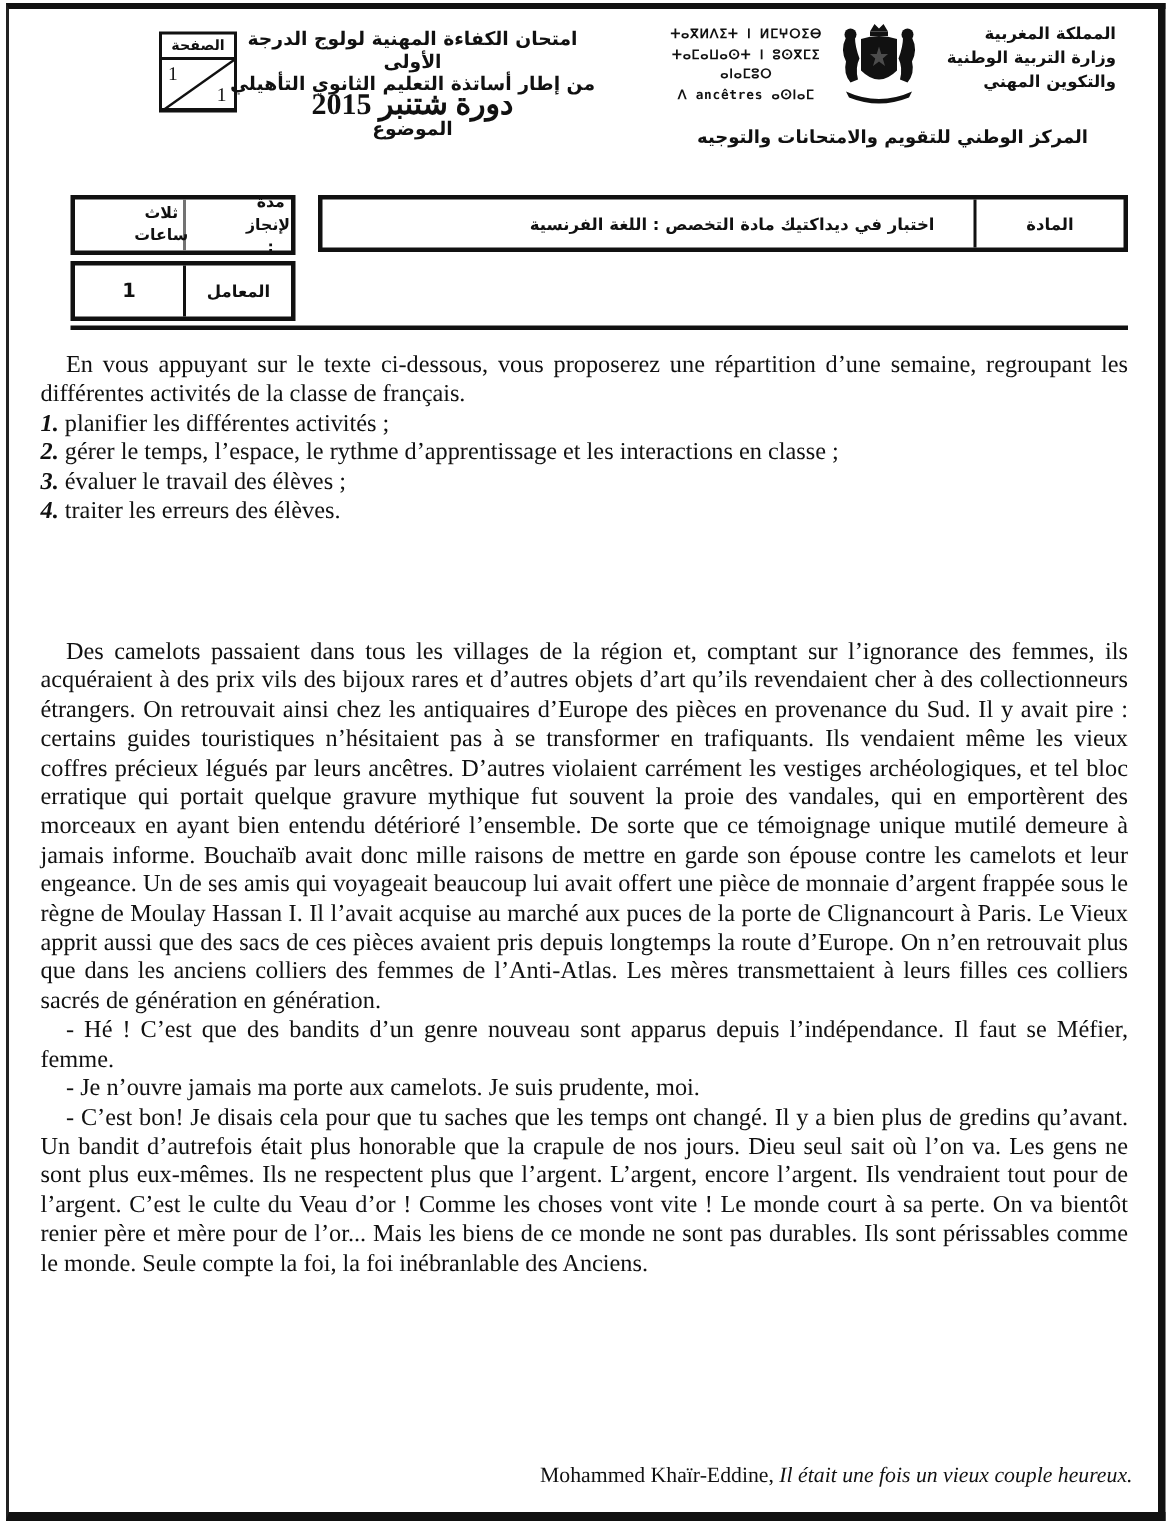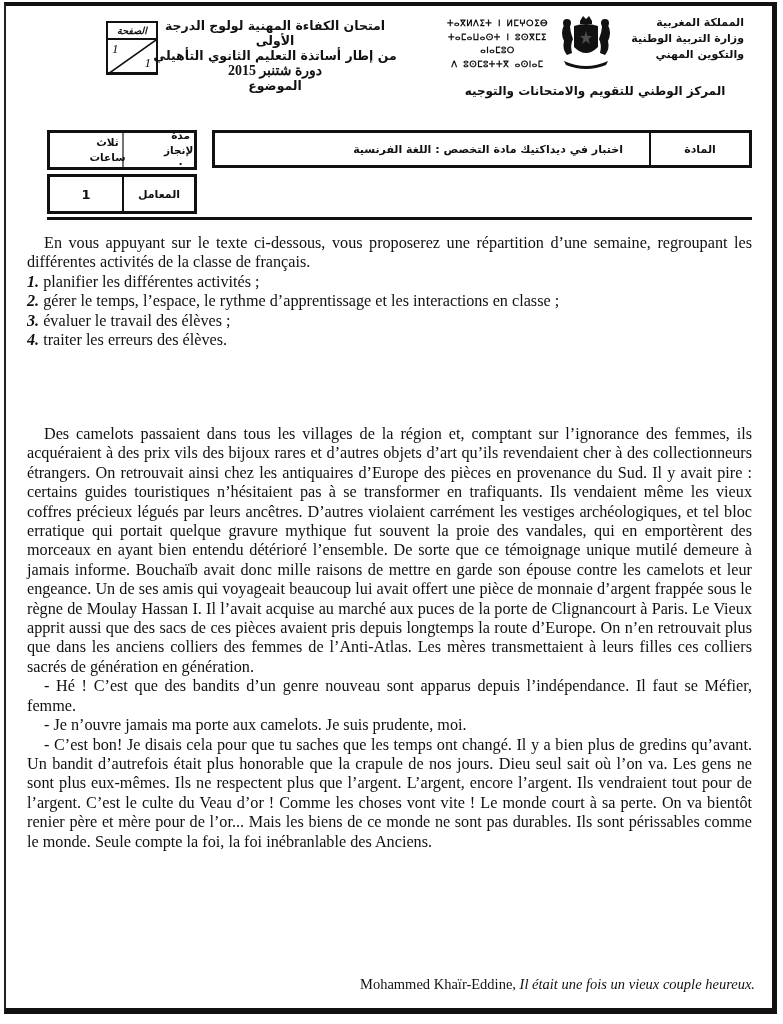--- a/index.html
+++ b/index.html
@@ -4,23 +4,23 @@
 <style>
   html, body { margin: 0; padding: 0; background: #ffffff; }
   body { width: 783px; height: 1024px; position: relative; overflow: hidden;
          font-family: "Liberation Serif", serif; color: #111; }
   .page-frame { position: absolute; left: 4px; top: 2px; width: 773px; height: 1012px;
                 border-top: 4px solid #111; border-left: 2px solid #222;
                 border-right: 5px solid #111; border-bottom: 6px solid #111; box-sizing: border-box; }
   .hdr-title { position: absolute; left: 150px; top: 18px; width: 250px; text-align: center;
                font-family: "DejaVu Sans", sans-serif; font-weight: bold; font-size: 12.5px;
                line-height: 15px; direction: rtl; }
-  .hdr-title .year { font-family: "Liberation Serif", serif; font-size: 14px; }
+  .hdr-title .year { font-family: "Liberation Serif", serif; font-size: 20px; }
   .page-box { position: absolute; left: 106px; top: 21px; width: 52px; height: 54px;
-              border: 2px solid #111; border-right-width: 2px; border-bottom-width: 3px; box-sizing: border-box; font-style: italic; }
+              border: 2px solid #111; border-right-width: 2px; border-bottom-width: 3px; box-sizing: border-box; }
   .page-box .lbl { height: 15px; border-bottom: 2px solid #111; text-align: center;
                    font-family: "DejaVu Sans", sans-serif; font-weight: bold; font-size: 9.5px; line-height: 15px; }
   .page-box svg { position: absolute; left: 0; top: 17px; }
   .page-box .n1 { position: absolute; left: 4px; top: 18px; font-size: 13px; }
   .page-box .n2 { position: absolute; right: 5px; bottom: 1px; font-size: 13px; }
 
   .ministry-ar { position: absolute; left: 614px; top: 15px; width: 130px; text-align: right;
                  font-family: "DejaVu Sans", sans-serif; font-weight: bold; font-size: 11px; line-height: 16px; direction: rtl; }
   .ministry-tf { position: absolute; left: 440px; top: 17px; width: 115px; text-align: center;
                  font-family: "DejaVu Sans Mono", monospace; font-weight: bold; font-size: 8.5px; line-height: 13.5px; letter-spacing: 0.5px; }
@@ -69,21 +69,21 @@
   <svg width="48" height="34">
     <line x1="0" y1="34" x2="48" y2="0" stroke="#111" stroke-width="1.6"></line>
   </svg>
   <span class="n1">1</span>
   <span class="n2">1</span>
 </div>
 
 <div class="ministry-tf">
   <div>ⵜⴰⴳⵍⴷⵉⵜ ⵏ ⵍⵎⵖⵔⵉⴱ</div>
   <div>ⵜⴰⵎⴰⵡⴰⵙⵜ ⵏ ⵓⵙⴳⵎⵉ ⴰⵏⴰⵎⵓⵔ</div>
-  <div>ⴷ ⵓⵙⵎⵓⵜⵜⴳ ⴰⵙⵏⴰⵎ</div>
+  <div>ⴷ ancêtres ⴰⵙⵏⴰⵎ</div>
 </div>
 
 <svg class="emblem" viewBox="0 0 56 60">
   <path d="M22 8 L25 3 L28 6 L31 3 L34 8 Z" fill="#111"></path>
   <rect x="22" y="8" width="12" height="3" fill="#111"></rect>
   <path d="M16 13 Q28 9 40 13 L40 34 Q28 46 16 34 Z" fill="#111"></path>
   <path d="M6 12 Q2 20 6 28 Q4 36 9 42 L14 40 Q12 32 15 26 Q12 18 12 12 Z" fill="#111"></path>
   <circle cx="9" cy="10" r="4" fill="#111"></circle>
   <path d="M50 12 Q54 20 50 28 Q52 36 47 42 L42 40 Q44 32 41 26 Q44 18 44 12 Z" fill="#111"></path>
   <circle cx="47" cy="10" r="4" fill="#111"></circle>

